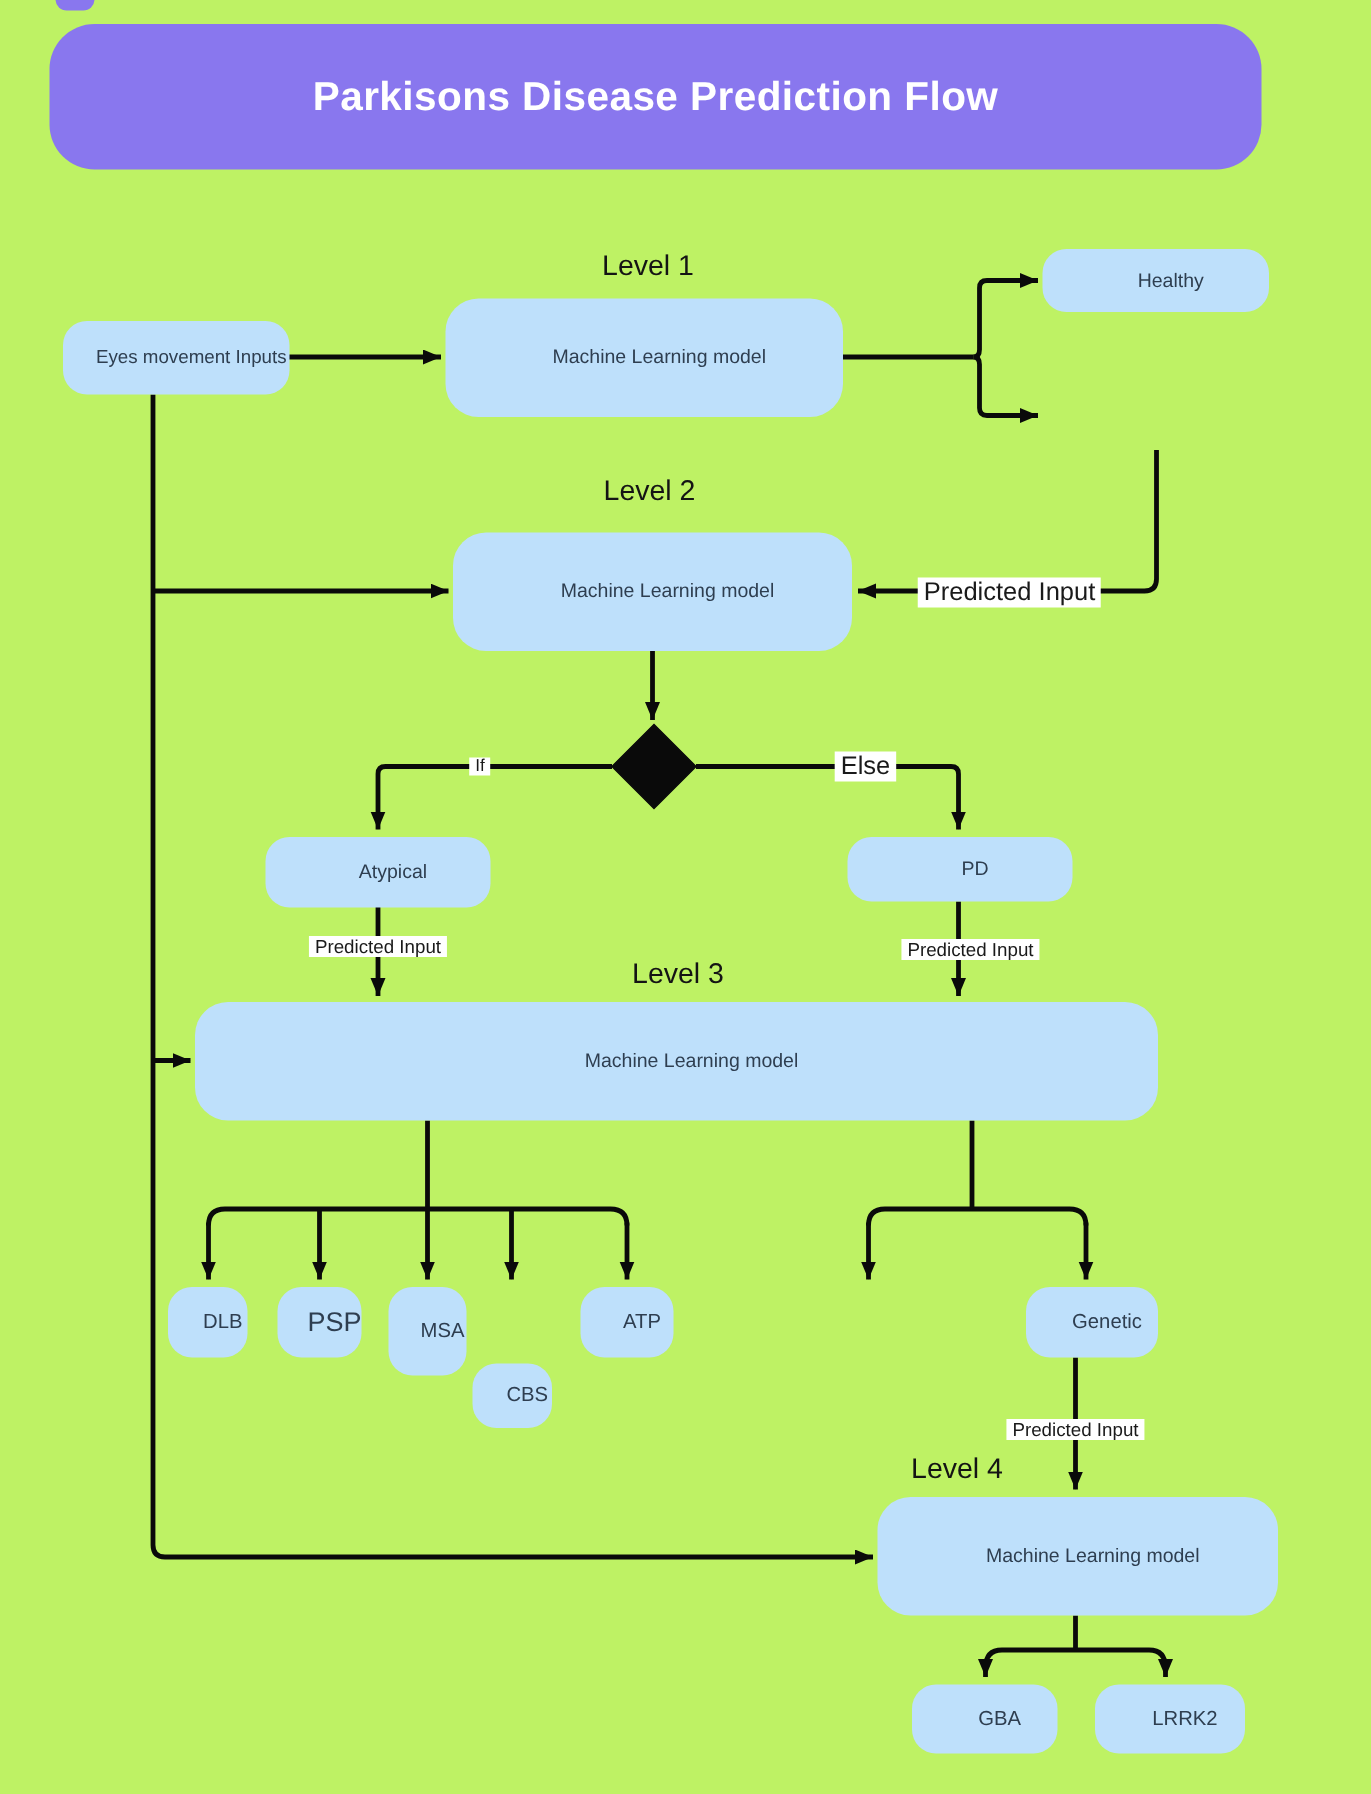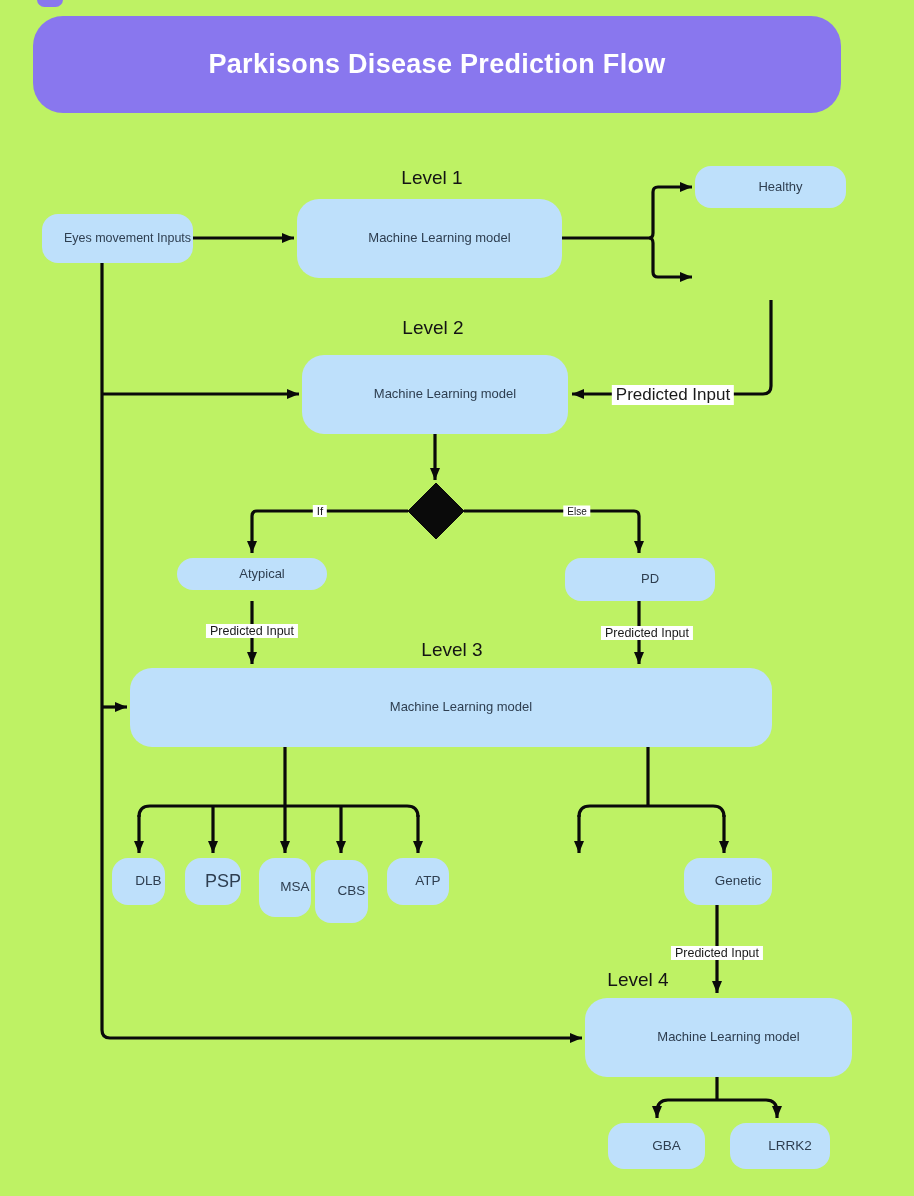--- a/index.html
+++ b/index.html
@@ -30,27 +30,27 @@
   
   .node{position:absolute;background:var(--node-fill);border-radius:16px;
     display:flex;align-items:center;justify-content:center;text-align:center;
     color:var(--node-text);font-size:13px;line-height:1.25;padding-left:20px;}
 
   .n-eyes     {left:27px;  top:214px; width:151px; height:49px; font-size:12.5px;margin-left:15px;}
   .n-ml1      {left:297px; top:199px; width:265px; height:79px; border-radius:22px;}
   .n-healthy  {left:695px; top:166px; width:151px; height:42px;}
   .n-disease  {left:695px; top:256px; width:151px; height:42px;}
   .n-ml2      {left:302px; top:355px; width:266px; height:79px; border-radius:22px;}
-  .n-atypical {left:177px; top:558px; width:150px; height:32px;}
+  .n-atypical {left:177px; top:558px; width:150px; height:47px;}
   .n-pd       {left:565px; top:558px; width:150px; height:43px;}
   .n-ml3      {left:130px; top:668px; width:642px; height:79px; border-radius:22px;}
   .n-dlb      {left:112px; top:858px; width:53px;  height:47px; font-size:13.5px;}
   .n-psp      {left:185px; top:858px; width:56px;  height:47px; font-size:18px;}
   .n-msa      {left:259px; top:858px; width:52px;  height:59px; font-size:13.5px;}
-  .n-cbs      {left:315px; top:860px; width:53px;  height:63px; font-size:13.5px;text-align:right;}
+  .n-cbs      {left:315px; top:909px; width:53px;  height:43px; font-size:13.5px;text-align:right;}
   .n-atp      {left:387px; top:858px; width:62px;  height:47px; font-size:13.5px;}
   .n-idio     {left:527px; top:858px; width:105px; height:47px; font-size:13.5px;}
   .n-genetic  {left:684px; top:858px; width:88px;  height:47px; font-size:13.5px;}
   .n-ml4      {left:585px; top:998px; width:267px; height:79px; border-radius:22px;}
   .n-gba      {left:608px; top:1123px;width:97px;  height:46px; font-size:13.5px;}
   .n-lrrk2    {left:730px; top:1123px;width:100px; height:46px; font-size:13.5px;}
 
   
   .lvl{position:absolute;color:#141414;font-size:19px;transform:translate(-50%,-50%);white-space:nowrap;}
   .lvl1{left:432px;top:178px;}
@@ -58,21 +58,21 @@
   .lvl3{left:452px;top:650px;}
   .lvl4{left:638px;top:980px;text-align:right;}
 
   .edge-label{position:absolute;background:#ffffff;color:#1a1a1a;white-space:nowrap;
     transform:translate(-50%,-50%);padding:0 4px;}
   .pi-l2      {left:673px;top:395px;font-size:17px;}
   .pi-atypical{left:252px;top:631px;font-size:12.5px;}
   .pi-pd      {left:647px;top:633px;font-size:12.5px;}
   .pi-genetic {left:717px;top:953px;font-size:12.5px;}
   .lbl-if     {left:320px;top:511px;font-size:11.5px;}
-  .lbl-else   {left:577px;top:511px;font-size:10px;}
+  .lbl-else   {left:577px;top:511px;font-size:17px;}
 </style>
 </head>
 <body>
 
 <div class="canvas">
 
   <div class="top-sliver"></div>
 
   <div class="banner">
     <h1>Parkisons Disease Prediction Flow</h1>

